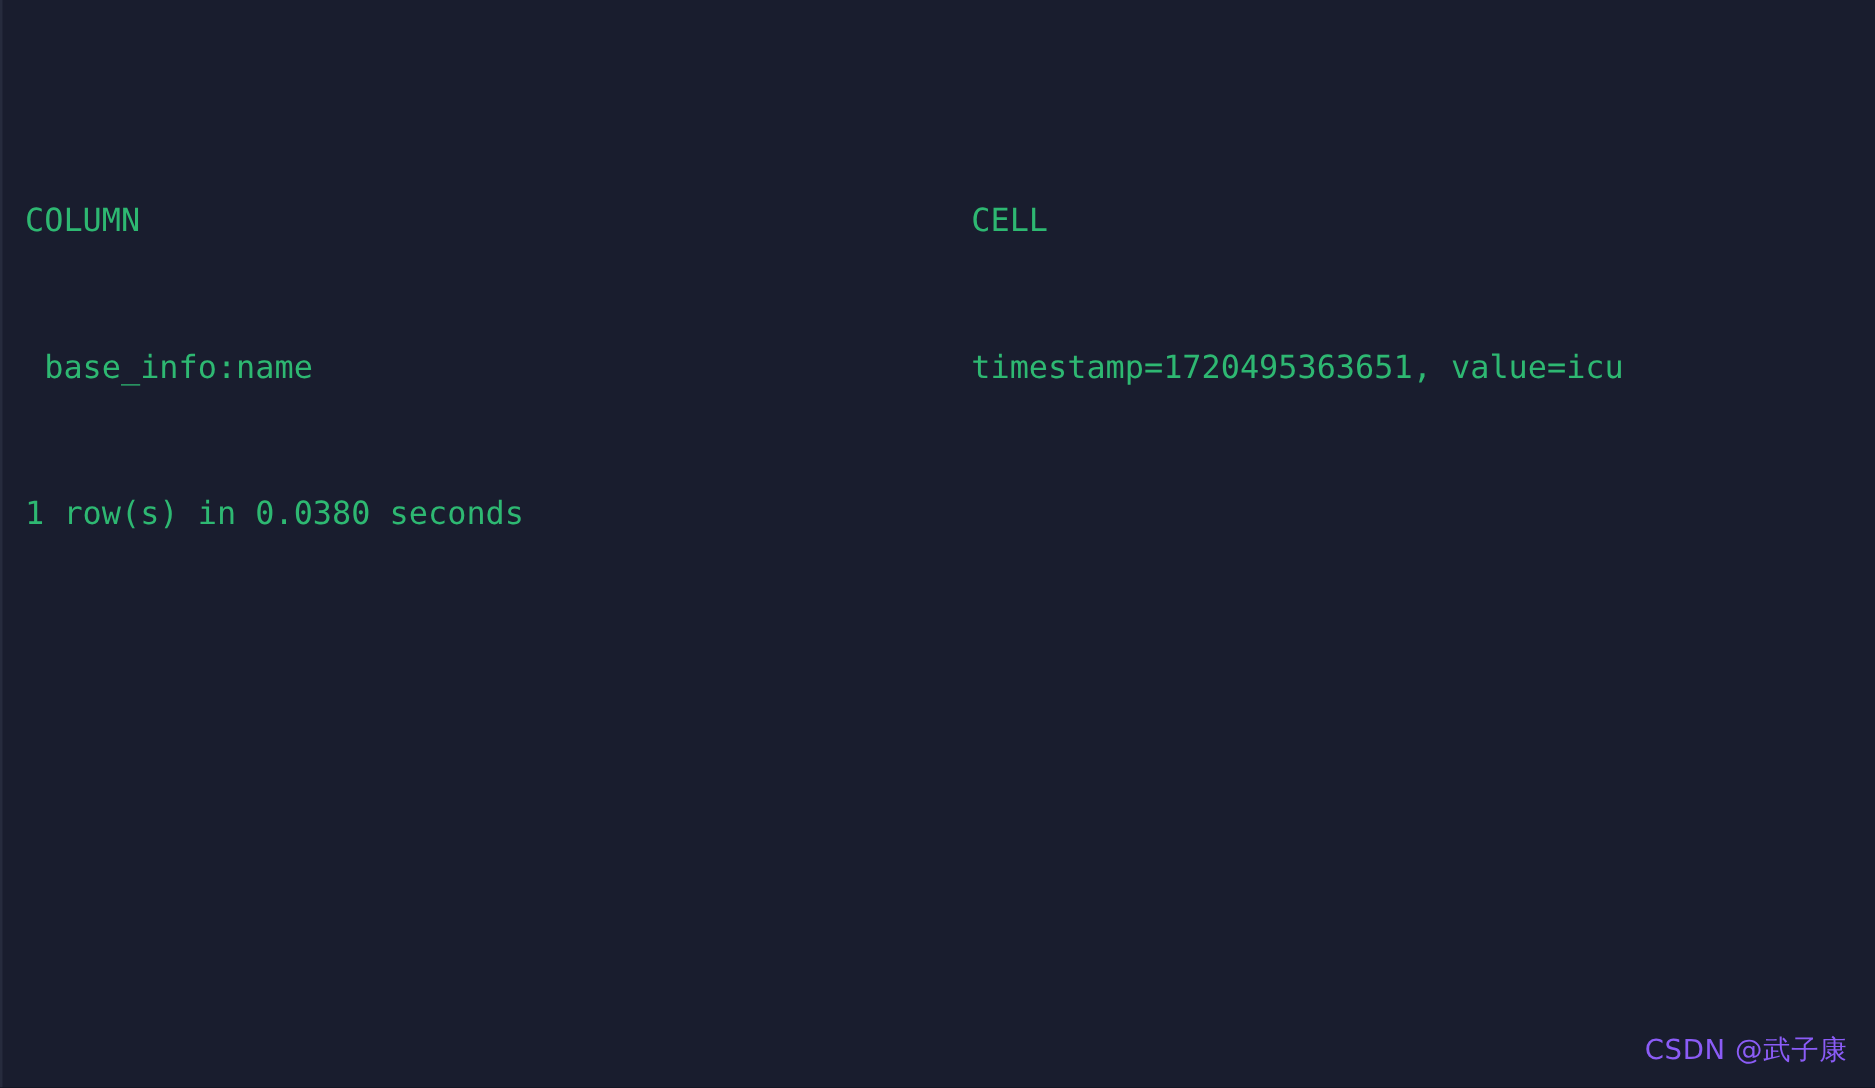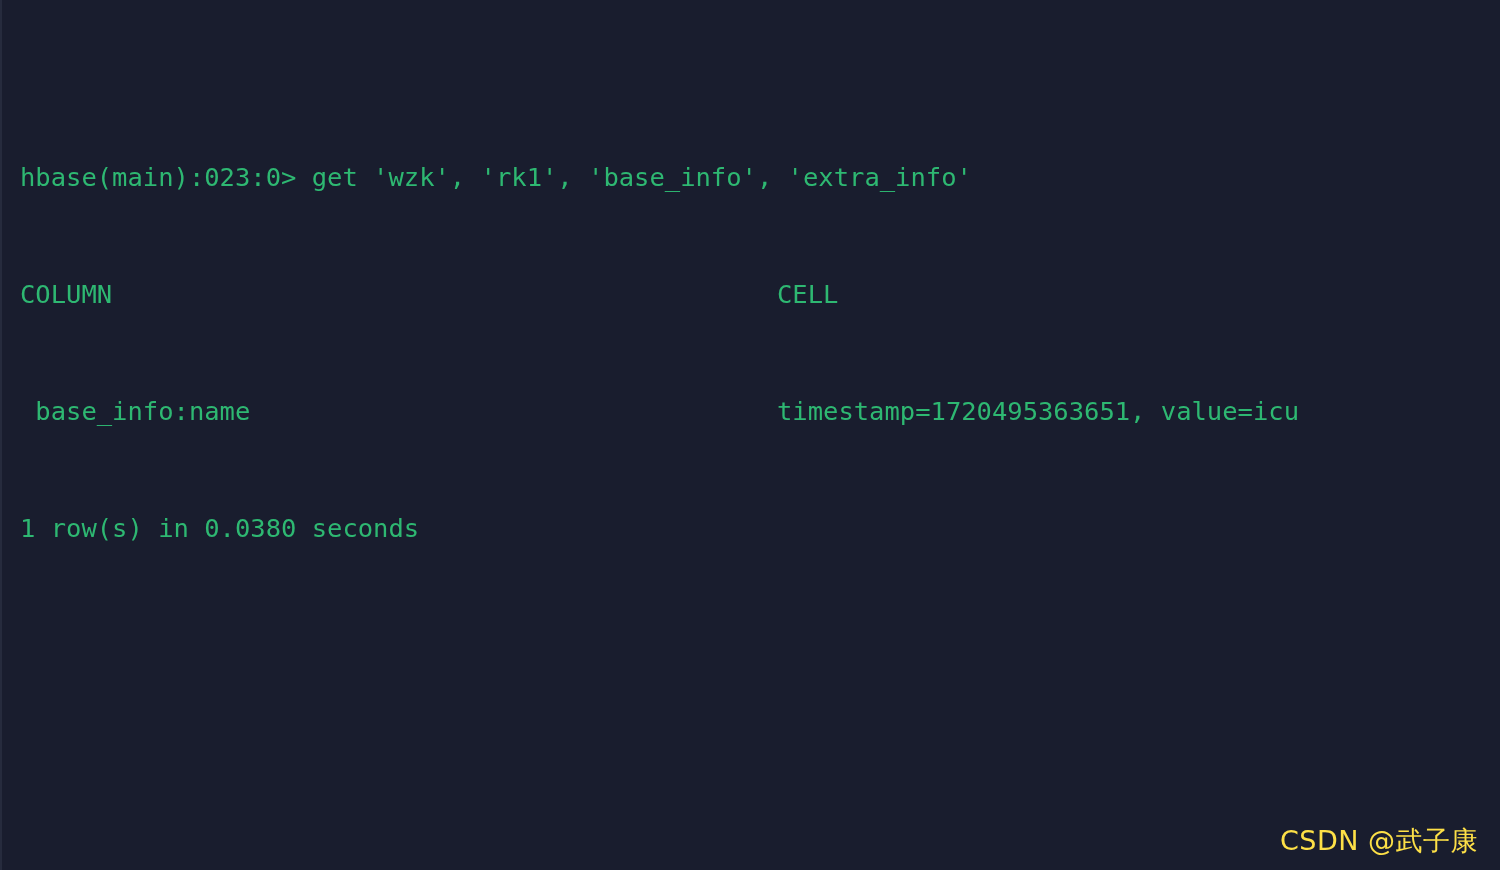--- a/index.html
+++ b/index.html
@@ -38,35 +38,34 @@
   .col-left {
     display: inline-block;
     width: 757px;
     overflow: visible;
   }
   .watermark {
     position: absolute;
     right: 22px;
     bottom: 12px;
     font-family: "DejaVu Sans", "Liberation Sans", sans-serif;
-    font-size: 27px;
+    font-size: 22px;
     line-height: 34px;
-    color: #fde047;
+    color: #8b5cf6;
     letter-spacing: 0.5px;
     white-space: pre;
   }
 </style>
 </head>
 <body>
 
 <div id="terminal">
   <div class="screen">
 
     
-    <div class="line"><span>hbase(main):023:0&gt; get 'wzk', 'rk1', 'base_info', 'extra_info'</span></div>
     <div class="line"><span class="col-left">COLUMN</span><span>CELL</span></div>
     <div class="line"><span class="col-left"> base_info:name</span><span>timestamp=1720495363651, value=icu</span></div>
     <div class="line"><span>1 row(s) in 0.0380 seconds</span></div>
     <div class="line blank">&nbsp;</div>
 
     
     
     
     
     

